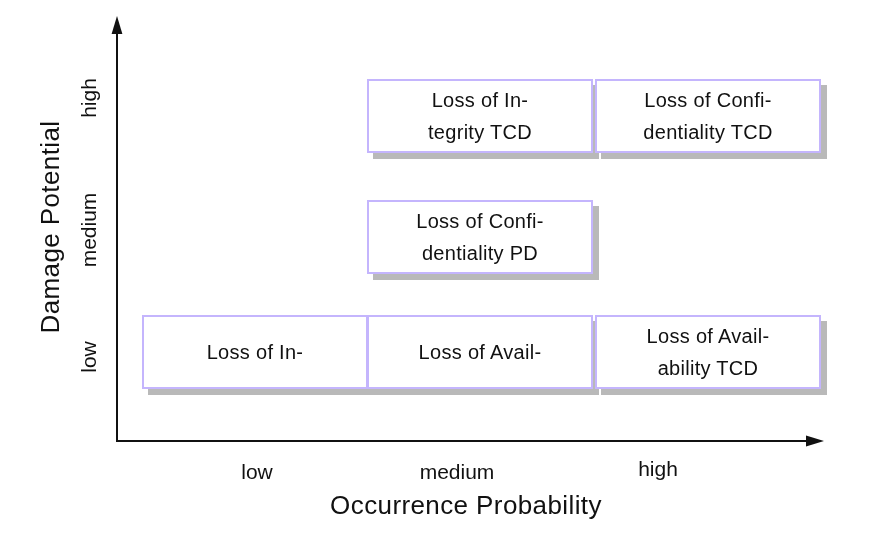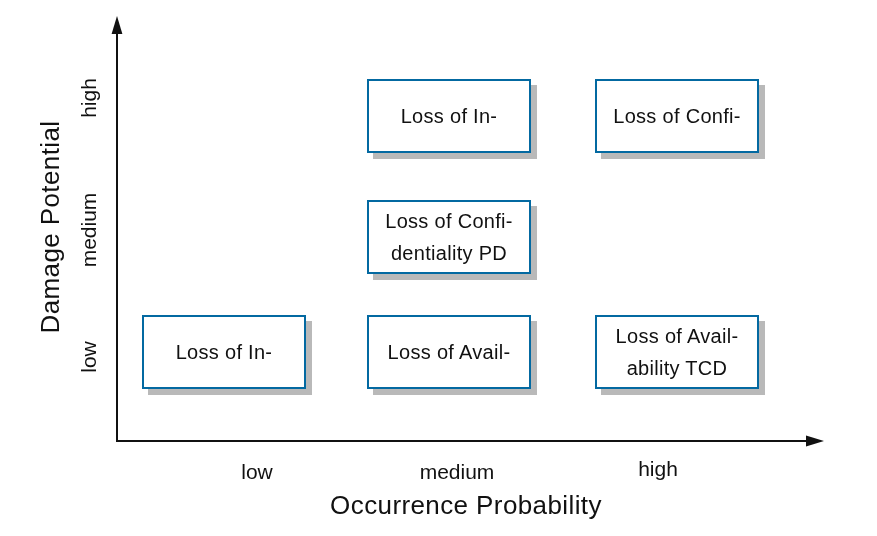--- a/index.html
+++ b/index.html
@@ -16,25 +16,25 @@
     font-family: "Liberation Sans", "DejaVu Sans", sans-serif;
     color: #111111;
   }
   .axes-svg {
     position: absolute;
     left: 0;
     top: 0;
   }
   .node {
     position: absolute;
-    width: 164px;
+    width: 226px;
     height: 74px;
     box-sizing: border-box;
     background: #ffffff;
-    border: 2px solid #0369a1;
+    border: 2px solid #c4b5fd;
     box-shadow: 6px 6px 0 0 #b9b9b9;
     display: flex;
     flex-direction: column;
     align-items: center;
     justify-content: center;
     text-align: center;
   }
   .node .nline {
     font-size: 20px;
     line-height: 32px;
@@ -85,23 +85,25 @@
   <div class="tick-y" style="left:89px; top:230px;">medium</div>
   <div class="tick-y" style="left:89px; top:357px;">low</div>
 
   <div class="tick-x" style="left:257px; top:472px;">low</div>
   <div class="tick-x" style="left:457px; top:472px;">medium</div>
   <div class="tick-x" style="left:658px; top:469px;">high</div>
   <div class="axis-label-x" style="left:466px; top:505px;">Occurrence Probability</div>
 
   <div class="node" style="left:367px; top:79px;">
     <div class="nline">Loss of In-</div>
+    <div class="nline">tegrity TCD</div>
   </div>
   <div class="node" style="left:595px; top:79px;">
     <div class="nline">Loss of Confi-</div>
+    <div class="nline">dentiality TCD</div>
   </div>
 
   <div class="node" style="left:367px; top:200px;">
     <div class="nline">Loss of Confi-</div>
     <div class="nline">dentiality PD</div>
   </div>
 
   <div class="node" style="left:142px; top:315px;">
     <div class="nline">Loss of In-</div>
   </div>

